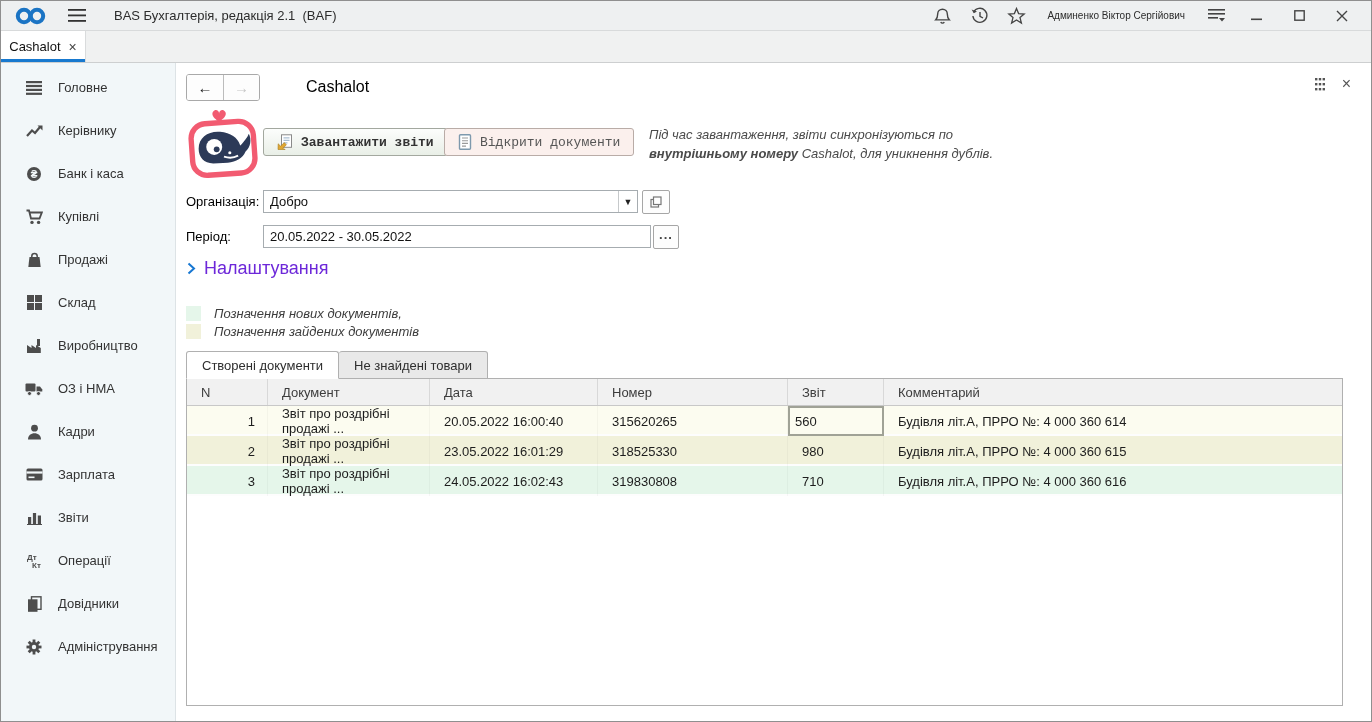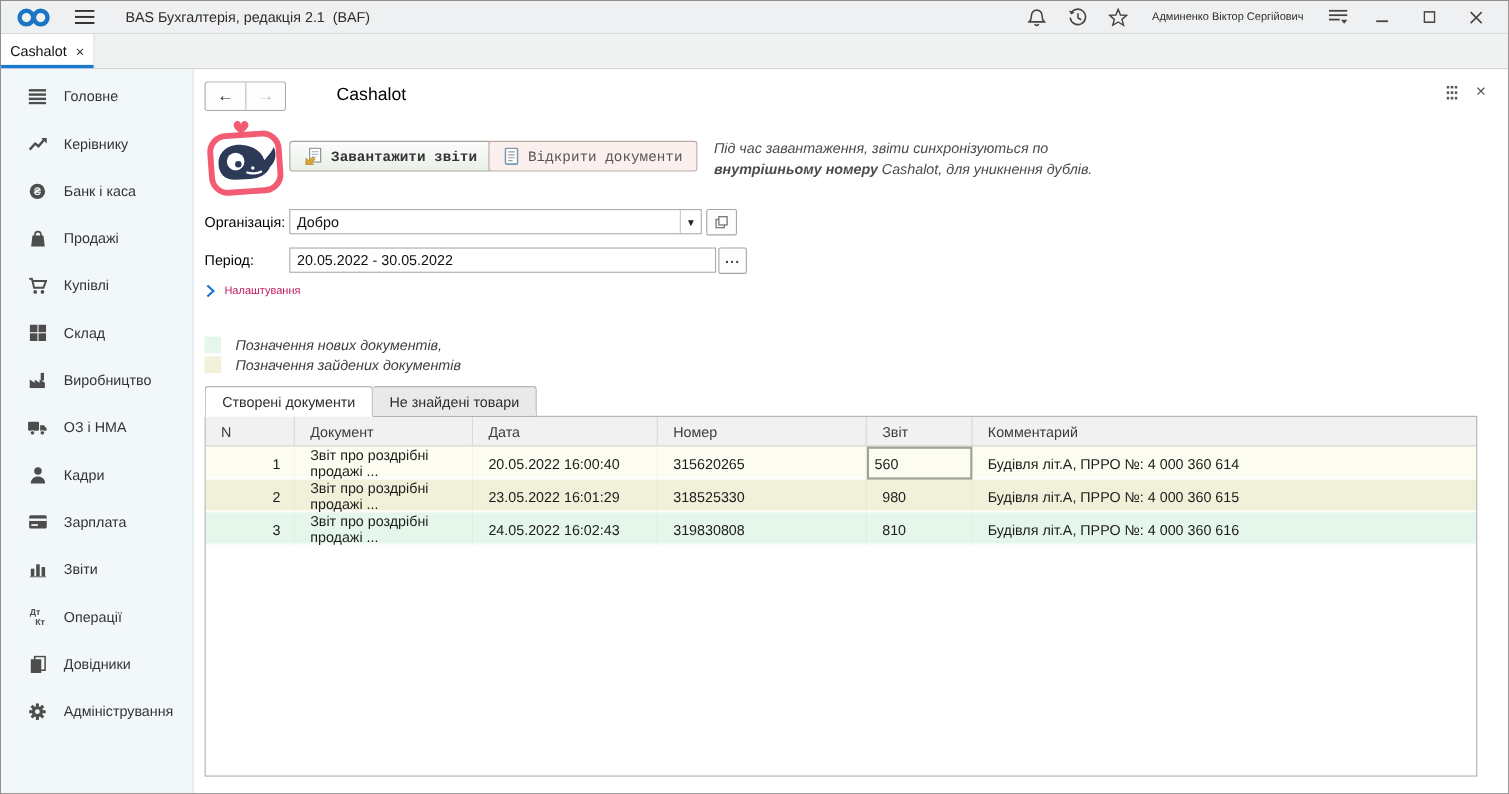--- a/index.html
+++ b/index.html
@@ -106,21 +106,21 @@
     width:19px; align-self:stretch; border-left:1px solid #c6c9cb;
     display:flex; align-items:center; justify-content:center; font-size:9px; color:#222; cursor:pointer;
   }
   .sq-btn {
     position:absolute; height:24px; border:1px solid #a6a6a6; border-radius:2px;
     background:#fdfdfd; display:flex; align-items:center; justify-content:center; cursor:pointer;
   }
 
   .settings-link {
     position:absolute; left:10px; top:195px; display:flex; align-items:center; gap:8px;
-    color:#be185d; font-size:10px; cursor:pointer;
+    color:#6d28d9; font-size:18px; cursor:pointer;
   }
 
   .legend-row { position:absolute; left:9px; display:flex; align-items:center; gap:13px; }
   .legend-swatch { width:15px; height:15px; }
   .legend-label { font-style:italic; color:#3d3d3d; font-size:13px; }
 
   
   .panel-tabs { position:absolute; left:9px; top:288px; display:flex; height:28px; z-index:2; }
   .ptab {
     padding:0 15px; display:flex; align-items:center; font-size:13px; color:#2e2e2e;
@@ -243,36 +243,36 @@
     <span class="sb-icon">
       <svg width="16" height="16" viewBox="0 0 16 16">
           <circle cx="8" cy="8" r="7" fill="#4d4d4d"></circle>
           <text x="8" y="11.6" font-size="10" font-weight="bold" fill="#f2f7f9" text-anchor="middle">₴</text>
         </svg>
     </span>
     <span class="sb-label">Банк і каса</span>
   </div>
   <div class="sb-item">
     <span class="sb-icon">
-      <svg width="15" height="16" viewBox="0 0 15 16">
-          <path d="M2.5 5 H12.5 L13.7 15 H1.3 Z" fill="#4d4d4d"></path>
-          <path d="M4.8 6.5 V4.2 a2.7 2.7 0 0 1 5.4 0 V6.5" fill="none" stroke="#4d4d4d" stroke-width="1.5"></path>
-        </svg>
-    </span>
-    <span class="sb-label">Продажі</span>
-  </div>
-  <div class="sb-item">
-    <span class="sb-icon">
       <svg width="17" height="16" viewBox="0 0 17 16">
           <path d="M0.5 1.5 H3 L5 9.5 H13.5 L15.8 3.5 H4" fill="none" stroke="#4d4d4d" stroke-width="1.8"></path>
           <circle cx="6" cy="13.4" r="1.7" fill="#4d4d4d"></circle>
           <circle cx="12.6" cy="13.4" r="1.7" fill="#4d4d4d"></circle>
         </svg>
     </span>
     <span class="sb-label">Купівлі</span>
+  </div>
+  <div class="sb-item">
+    <span class="sb-icon">
+      <svg width="15" height="16" viewBox="0 0 15 16">
+          <path d="M2.5 5 H12.5 L13.7 15 H1.3 Z" fill="#4d4d4d"></path>
+          <path d="M4.8 6.5 V4.2 a2.7 2.7 0 0 1 5.4 0 V6.5" fill="none" stroke="#4d4d4d" stroke-width="1.5"></path>
+        </svg>
+    </span>
+    <span class="sb-label">Продажі</span>
   </div>
   <div class="sb-item">
     <span class="sb-icon">
       <svg width="15" height="15" viewBox="0 0 15 15">
           <rect width="7" height="7" fill="#4d4d4d"></rect>
           <rect x="8" width="7" height="7" fill="#4d4d4d"></rect>
           <rect y="8" width="7" height="7" fill="#4d4d4d"></rect>
           <rect x="8" y="8" width="7" height="7" fill="#4d4d4d"></rect>
         </svg>
     </span>
@@ -496,17 +496,17 @@
       <div class="td">318525330</div>
       <div class="td">980</div>
       <div class="td">Будівля літ.А, ПРРО №: 4 000 360 615</div>
     </div>
 
     <div class="tgrid-row trow" style="background: rgb(229, 246, 234);">
       <div class="td num">3</div>
       <div class="td">Звіт про роздрібні продажі ...</div>
       <div class="td">24.05.2022 16:02:43</div>
       <div class="td">319830808</div>
-      <div class="td">810</div>
+      <div class="td">710</div>
       <div class="td">Будівля літ.А, ПРРО №: 4 000 360 616</div>
     </div>
   </div>
 </div>
 
 </body></html>

